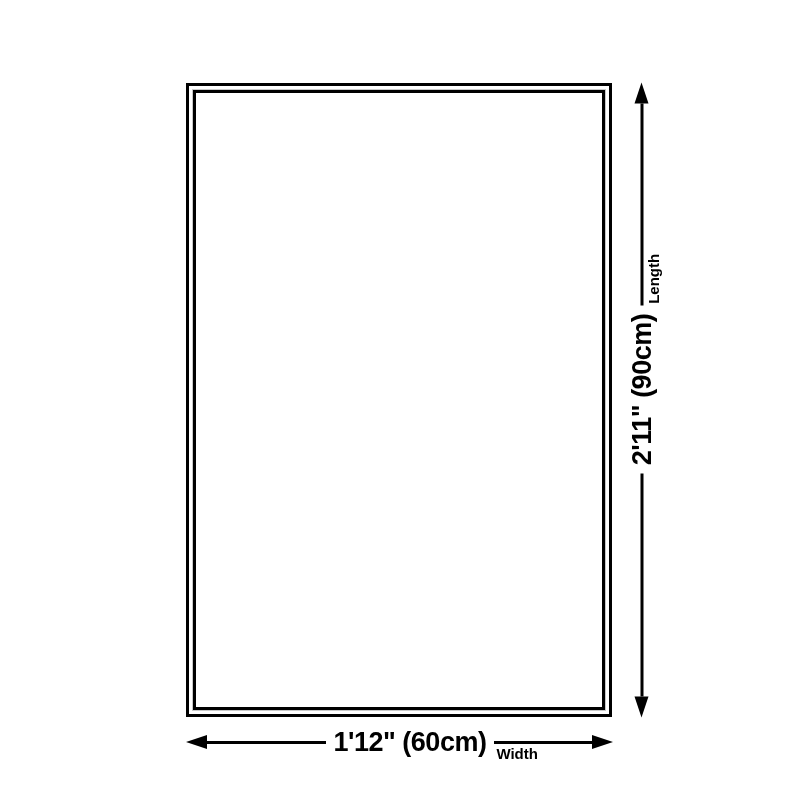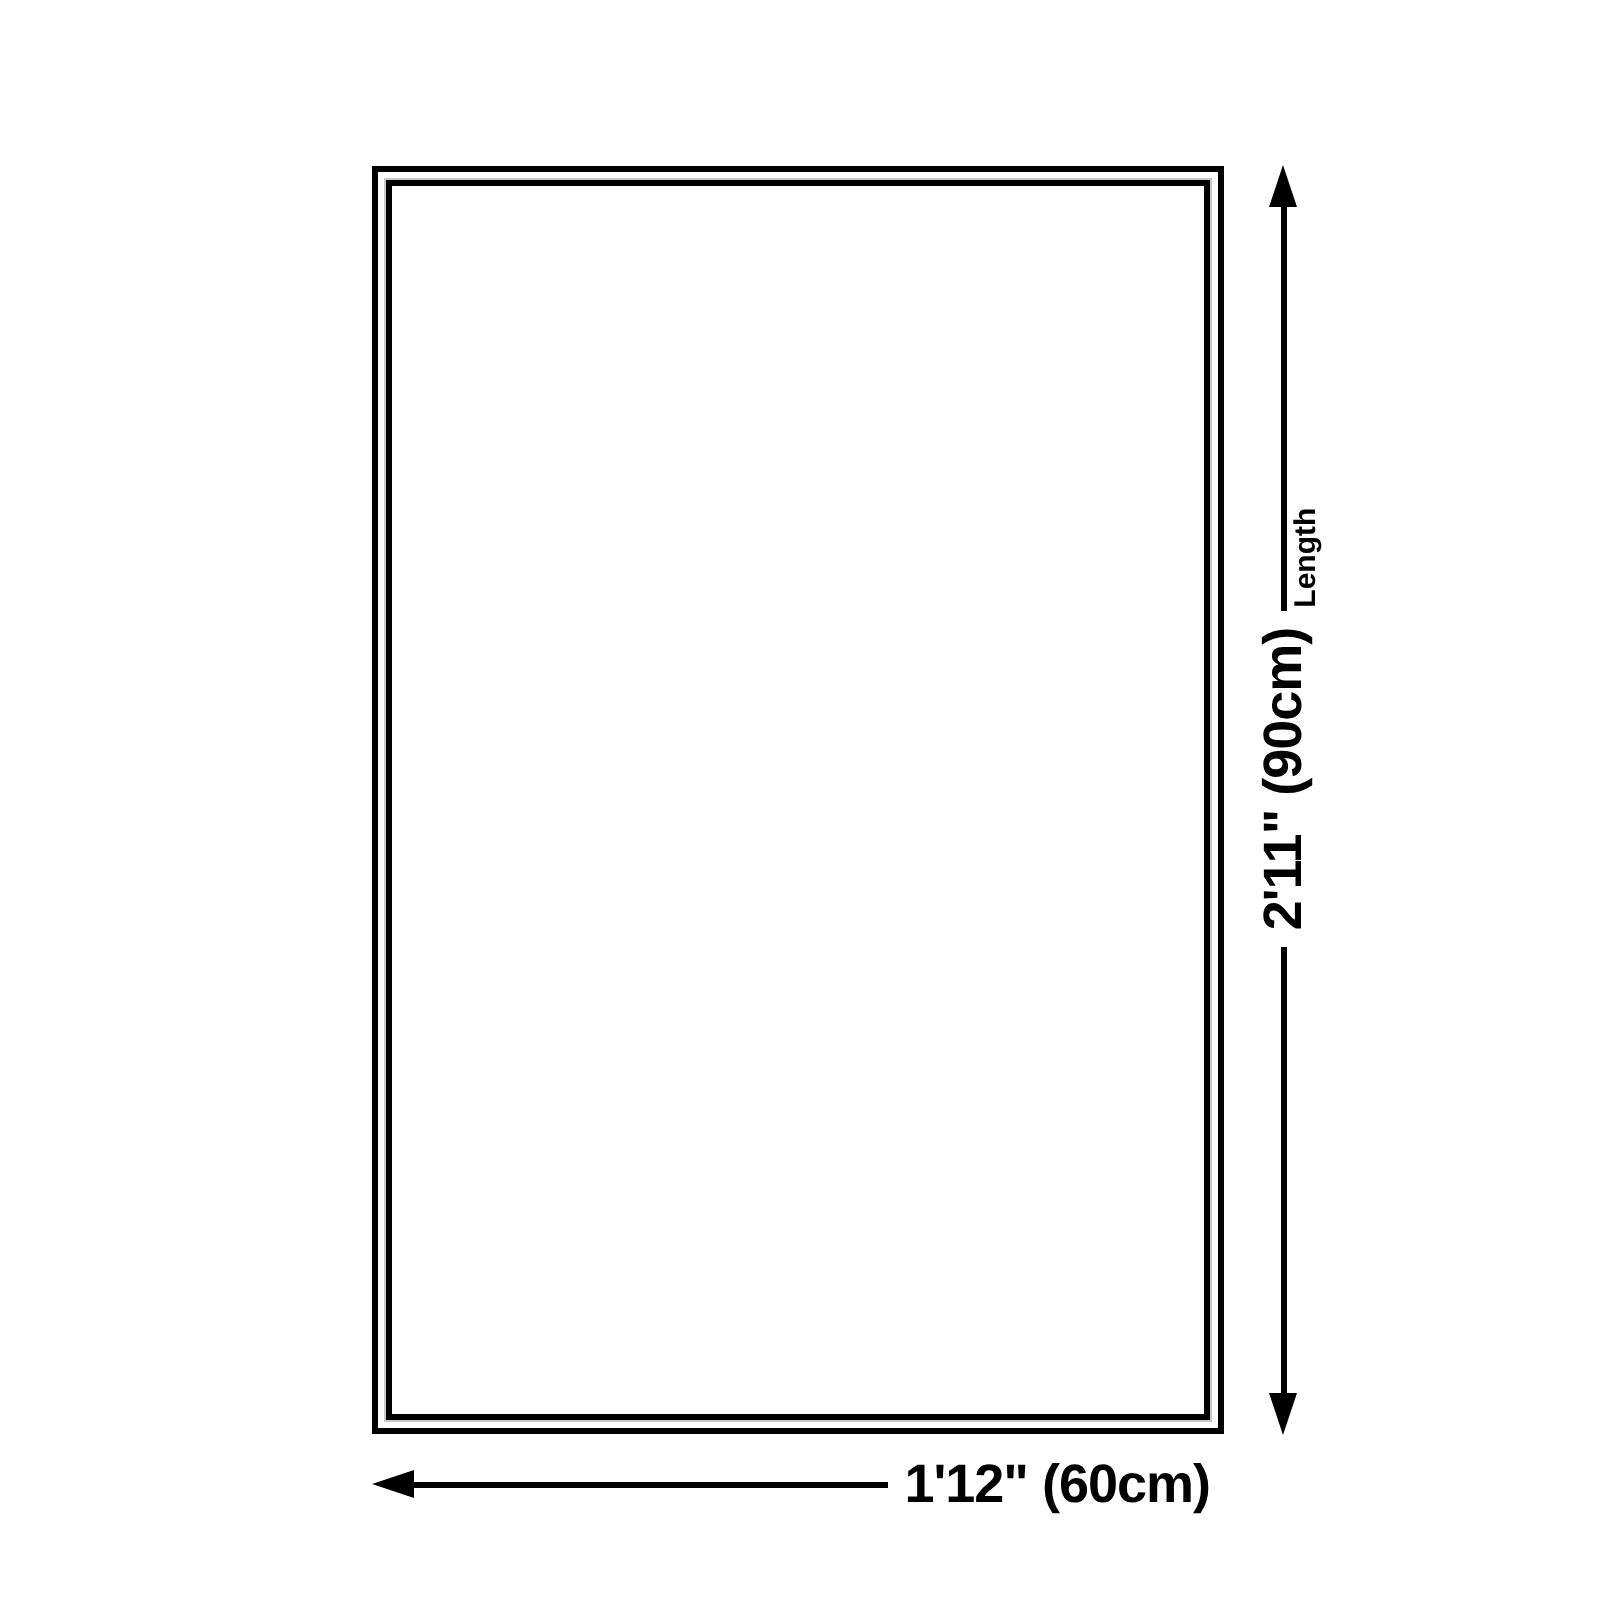--- a/index.html
+++ b/index.html
@@ -90,20 +90,25 @@
 <div class="canvas">
 
   <div class="rect-outer">
     <div class="rect-inner"></div>
   </div>
 
   <div class="arrow h-arrow">
     <span class="head head-start"></span>
     <span class="dim-line"></span>
     <span class="dim-value">1'12" (60cm)</span>
+    <span class="tail">
+      <span class="dim-line"></span>
+      <span class="head head-end"></span>
+      <span class="dim-label">Width</span>
+    </span>
   </div>
 
   <div class="arrow v-arrow">
     <span class="head head-start"></span>
     <span class="dim-line"></span>
     <span class="dim-value">2'11" (90cm)</span>
     <span class="tail">
       <span class="dim-line"></span>
       <span class="head head-end"></span>
       <span class="dim-label">Length</span>

